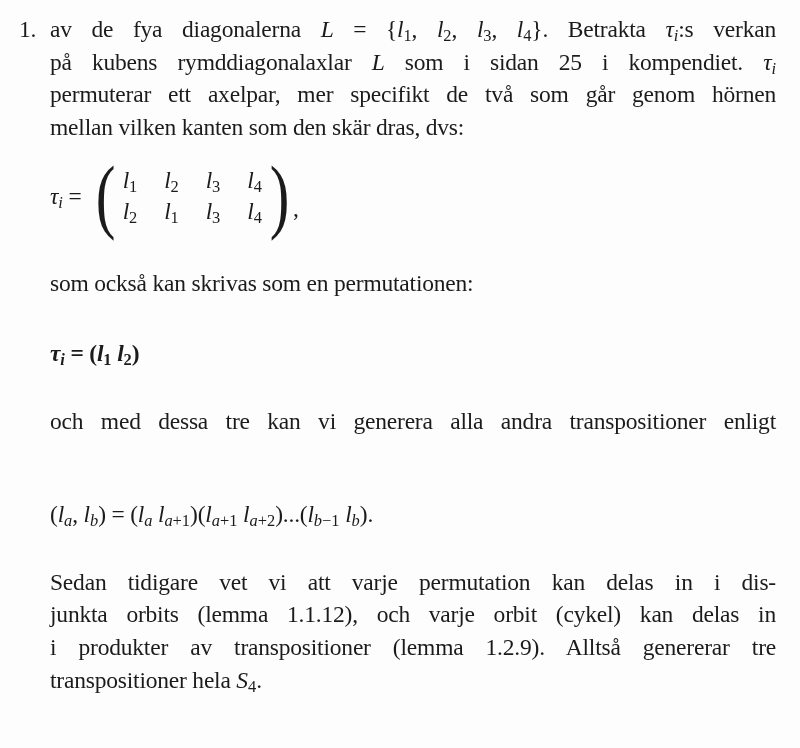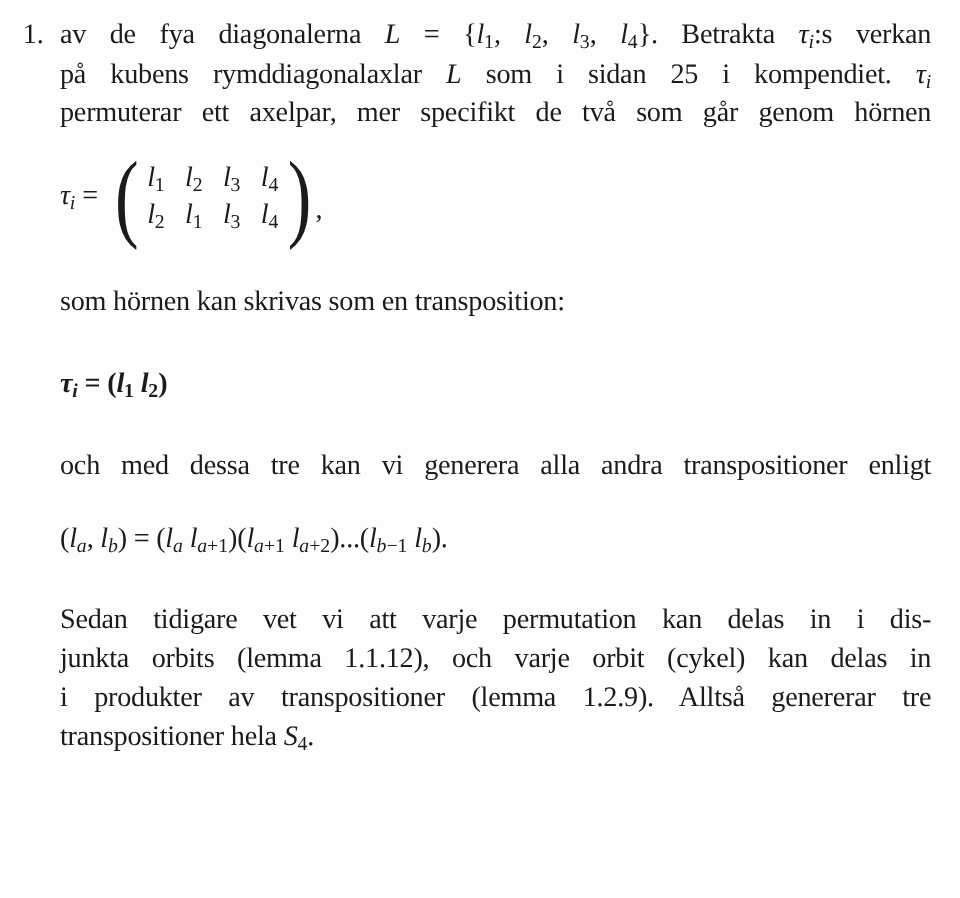--- a/index.html
+++ b/index.html
@@ -51,70 +51,71 @@
     display: flex;
     justify-content: flex-start;
     align-items: center;
     line-height: 32.6px;
   }
   .eq1 { margin-top: 15px; height: 76px; }
   .eq1 .lhs { margin-right: 10px; }
   .mtx {
     display: grid;
     grid-template-columns: repeat(4, auto);
-    column-gap: 17px;
+    column-gap: 27px;
     padding: 0 4px;
   }
   .mtx .mcell { line-height: 31px; text-align: left; }
   .paren {
     font-size: 82px;
     line-height: 76px;
     font-weight: 400;
     transform: scaleX(0.72);
     transform-origin: center;
   }
   .eqsuffix { align-self: flex-end; margin-bottom: 10px; }
   .p2  { margin-top: 33px; }
   .eq2 { margin-top: 37px; font-weight: bold; }
   .p3  { margin-top: 35px; }
-  .eq3 { margin-top: 28px; }
+  .eq3 { margin-top: 61px; }
   .p4  { margin-top: 35px; }
 </style>
 </head>
 <body>
 
 <div class="doc">
 
   <span class="itemnum">1.</span>
 
   <div class="para">
       <div class="line">av de fya diagonalerna <i>L</i> = {<i>l</i><sub>1</sub>, <i>l</i><sub>2</sub>, <i>l</i><sub>3</sub>, <i>l</i><sub>4</sub>}. Betrakta <i>τ</i><sub><i>i</i></sub>:s verkan</div>
       <div class="line">på kubens rymddiagonalaxlar <i>L</i> som i sidan 25 i kompendiet. <i>τ</i><sub><i>i</i></sub></div>
       <div class="line">permuterar ett axelpar, mer specifikt de två som går genom hörnen</div>
+      <div class="line last">mellan vilken kanten som den skär dras, dvs:</div>
     </div>
 
   <div class="eq eq1">
     <span class="lhs"><i>τ</i><sub><i>i</i></sub> =</span>
     <span class="paren">(</span>
     <span class="mtx">
         <span class="mcell"><i>l</i><sub>1</sub></span>
         <span class="mcell"><i>l</i><sub>2</sub></span>
         <span class="mcell"><i>l</i><sub>3</sub></span>
         <span class="mcell"><i>l</i><sub>4</sub></span>
         <span class="mcell"><i>l</i><sub>2</sub></span>
         <span class="mcell"><i>l</i><sub>1</sub></span>
         <span class="mcell"><i>l</i><sub>3</sub></span>
         <span class="mcell"><i>l</i><sub>4</sub></span>
       </span>
     <span class="paren">)</span>
     <span class="eqsuffix">,</span>
   </div>
 
   <div class="para p2">
-      <div class="line last">som hörnen kan skrivas som en transposition:</div>
+      <div class="line last">som också kan skrivas som en permutationen:</div>
     </div>
 
   <div class="eq eq2">
     <span><i>τ</i><sub><i>i</i></sub> = (<i>l</i><sub>1</sub> <i>l</i><sub>2</sub>)</span>
   </div>
 
   <div class="para p3">
       <div class="line">och med dessa tre kan vi generera alla andra transpositioner enligt</div>
     </div>
 

